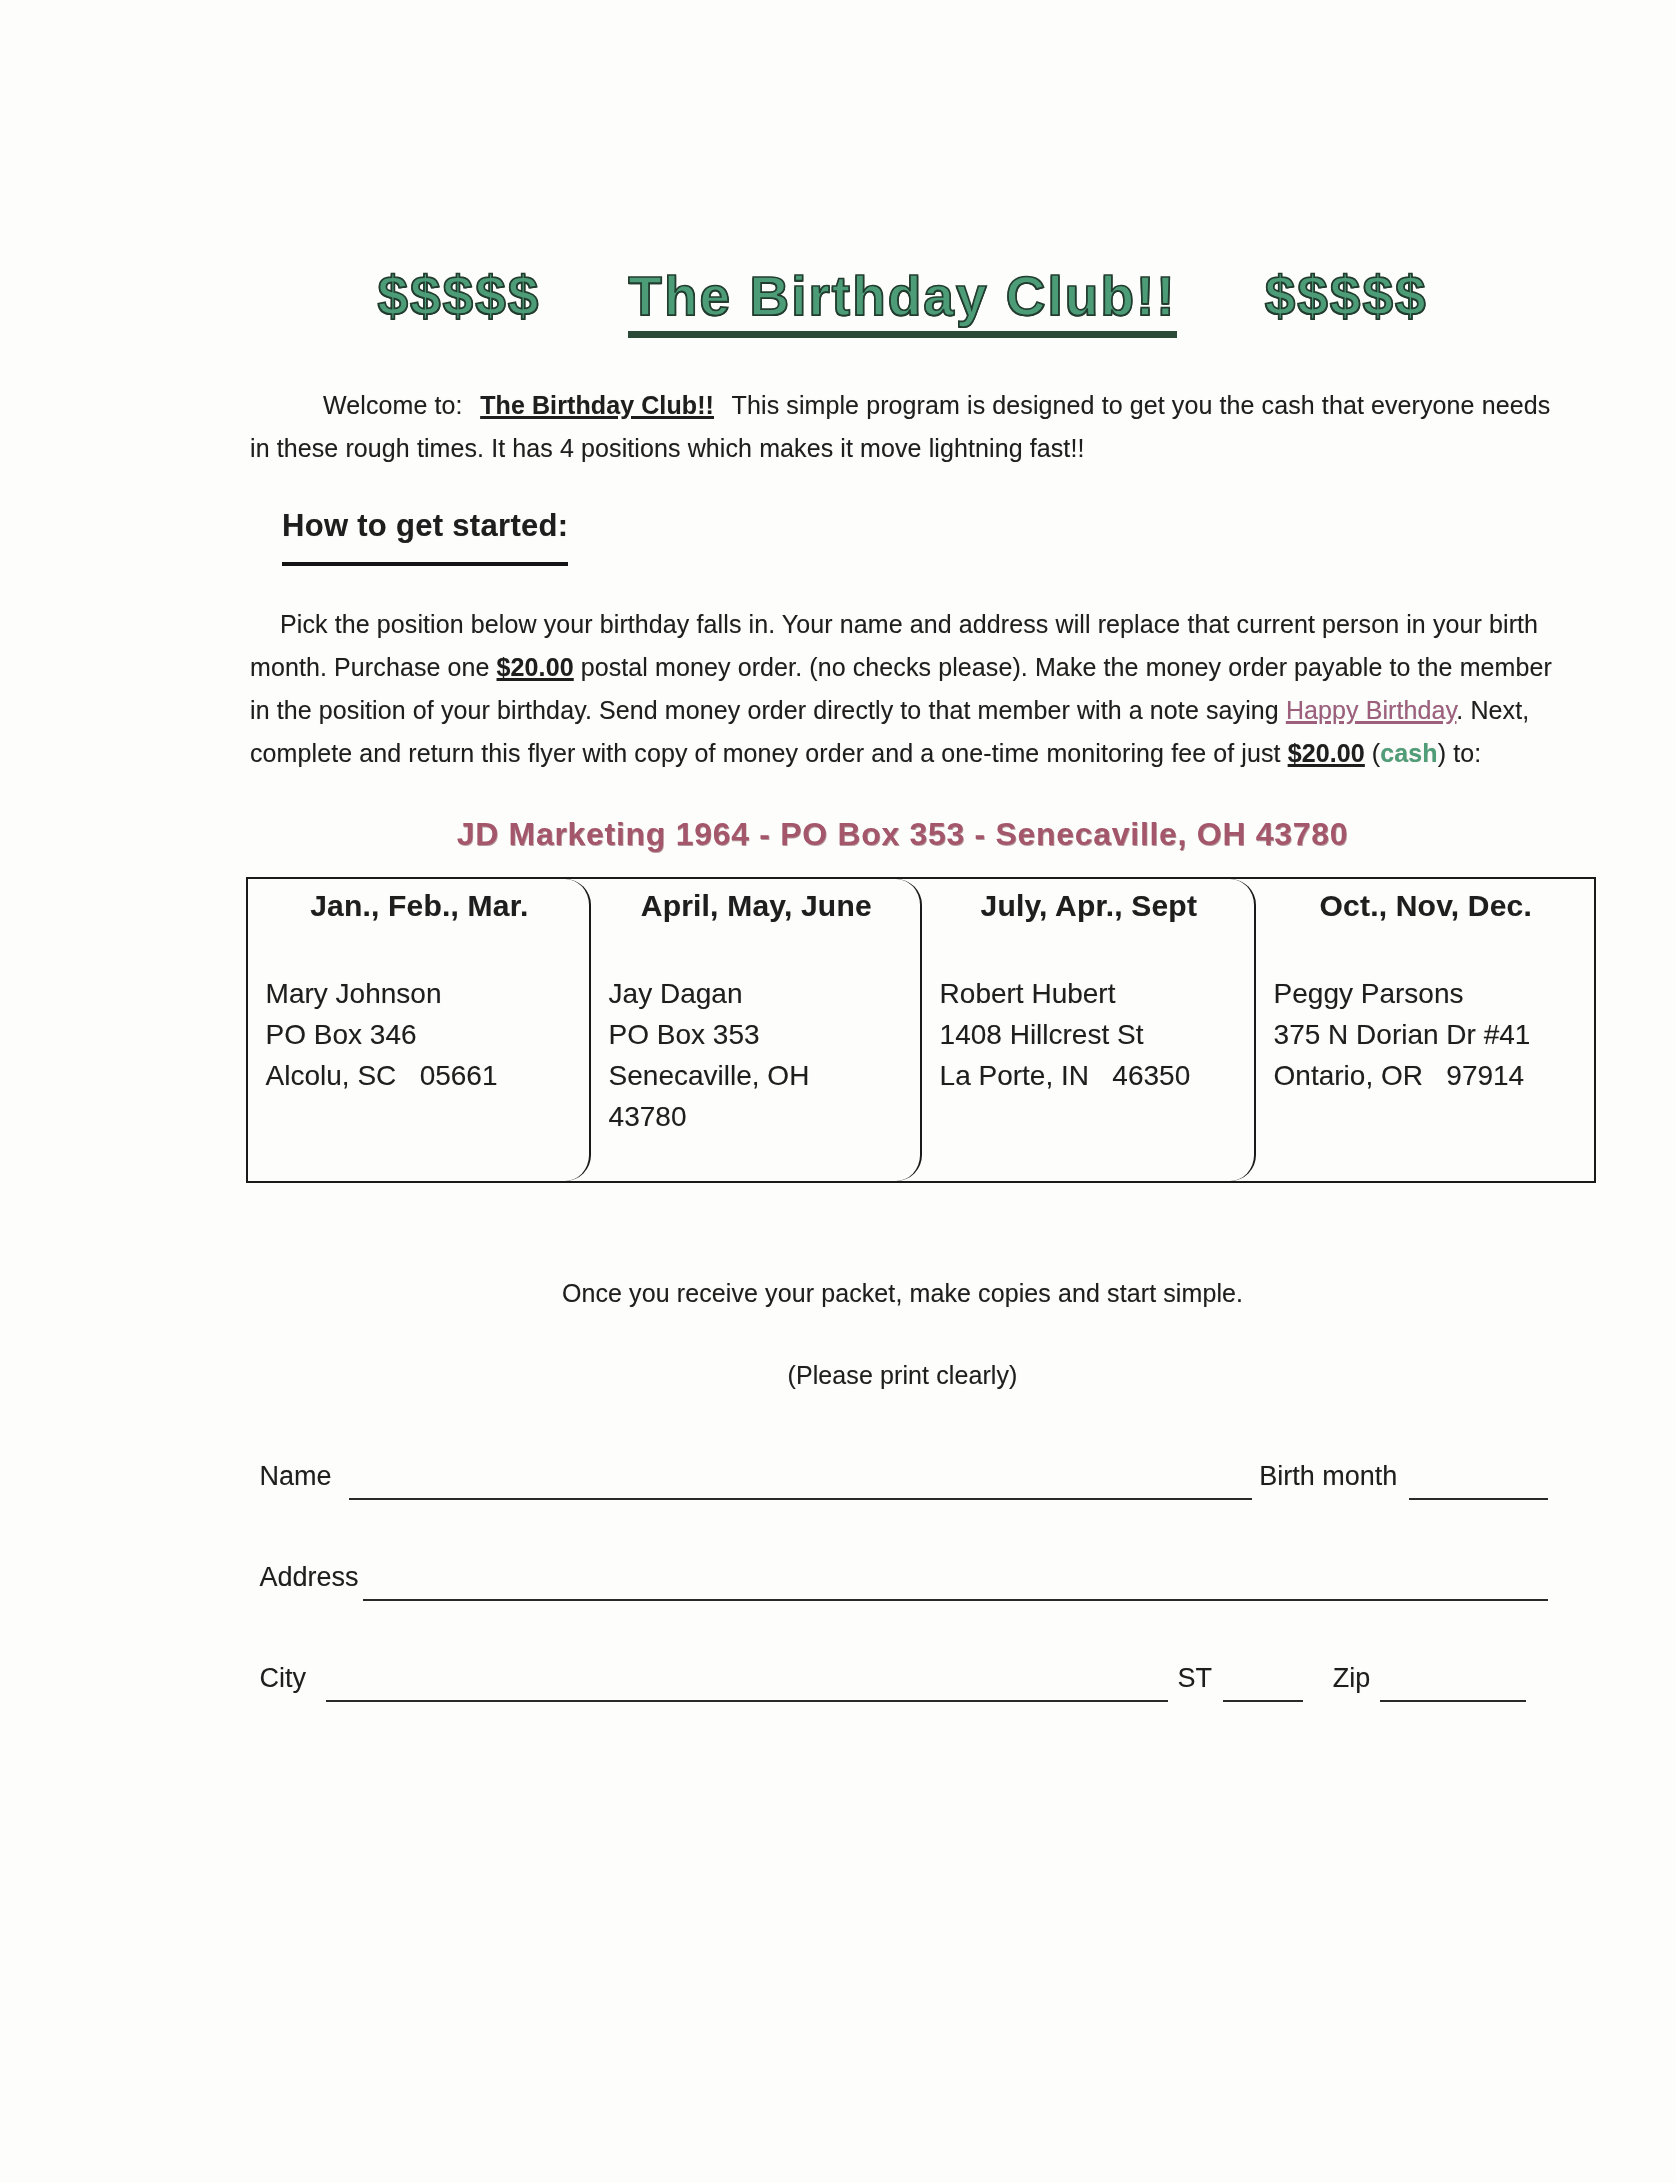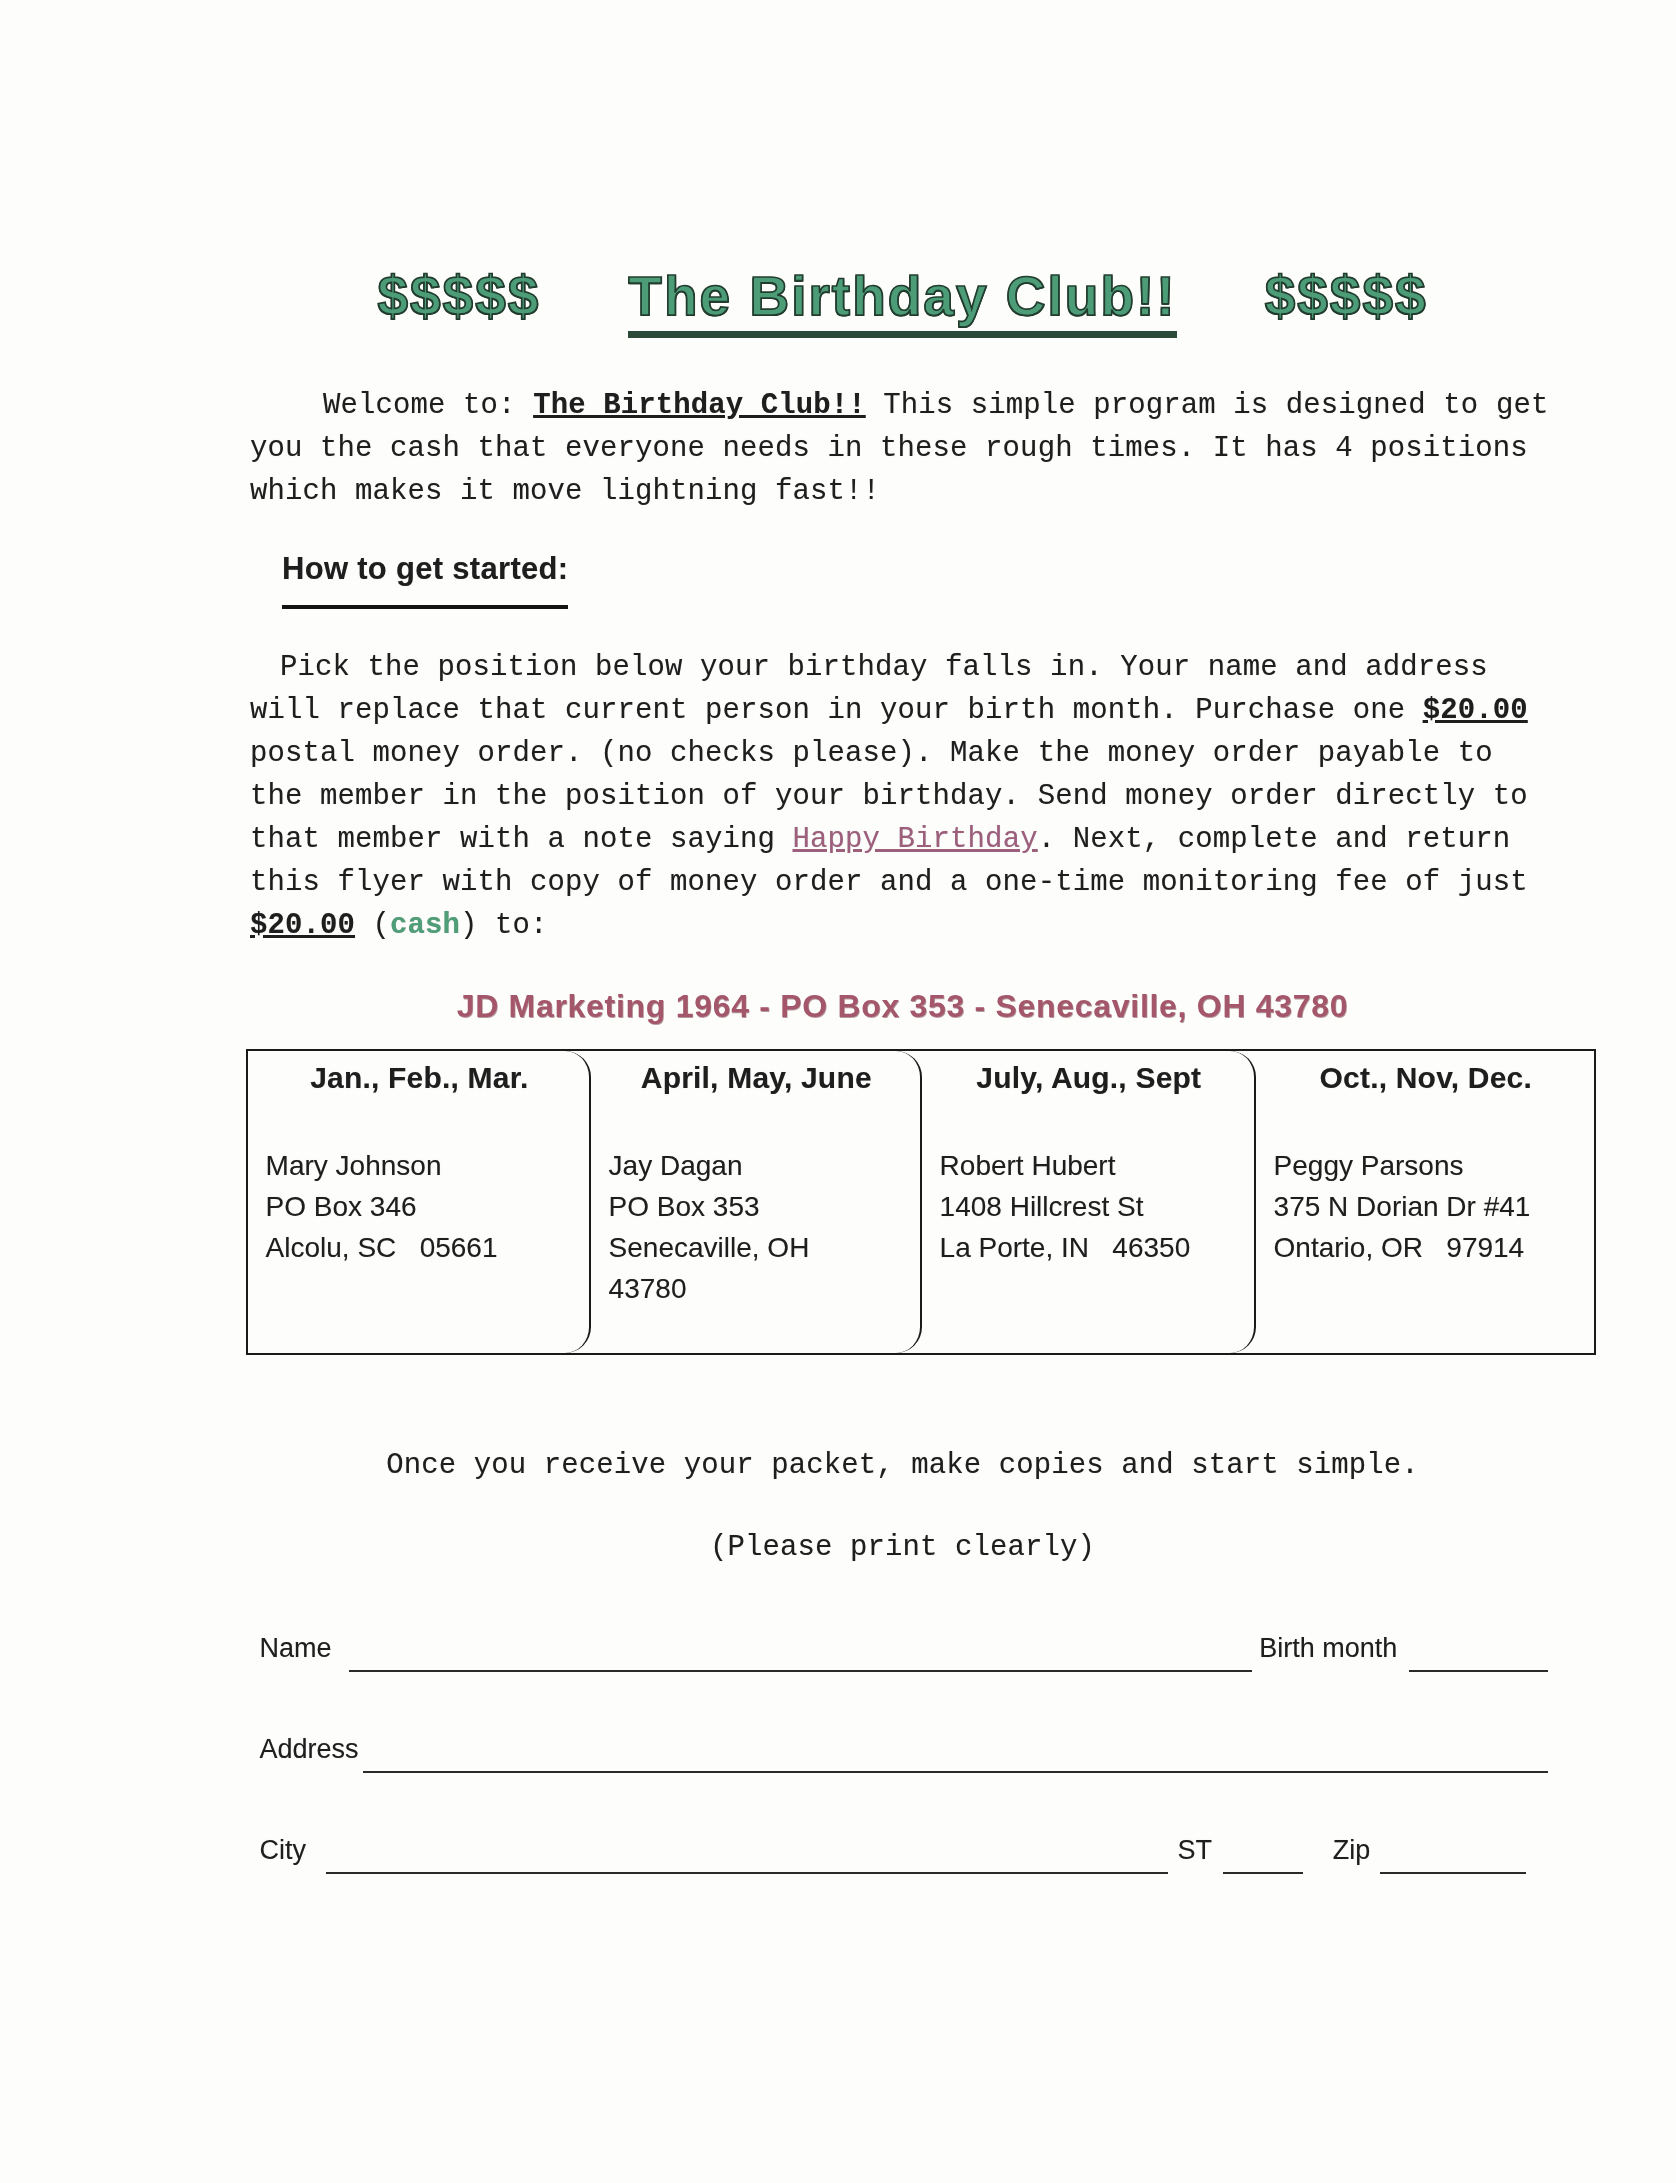--- a/index.html
+++ b/index.html
@@ -35,24 +35,23 @@
     -webkit-text-stroke: 1.7px #223c2e;
     text-shadow: 0.7px 0.7px 0 #1d352a, -0.7px 0.7px 0 #1d352a;
   }
   .main-title {
     border-bottom: 7.4px solid #2c4a38;
     padding-bottom: 2.7px;
   }
 
   
   .para {
-    font-size: 29px;
+    font-size: 25px;
     line-height: 43px;
     letter-spacing: 0.1px;
-    font-family: Liberation Mono, monospace;
   }
   .intro { text-indent: 73px; }
   .club-inline {
     font-weight: 700;
     text-decoration: underline;
     text-decoration-thickness: 3.4px;
     margin: 0 17.6px;
   }
   .how-heading {
     display: inline-block;
@@ -167,21 +166,21 @@
       <div class="pos-line"></div>
     </div>
     <div class="pos-col">
       <div class="pos-header">April, May, June</div>
       <div class="pos-line">Jay Dagan</div>
       <div class="pos-line">PO Box 353</div>
       <div class="pos-line">Senecaville, OH</div>
       <div class="pos-line">43780</div>
     </div>
     <div class="pos-col">
-      <div class="pos-header">July, Aug., Sept</div>
+      <div class="pos-header">July, Apr., Sept</div>
       <div class="pos-line">Robert Hubert</div>
       <div class="pos-line">1408 Hillcrest St</div>
       <div class="pos-line">La Porte, IN   46350</div>
       <div class="pos-line"></div>
     </div>
     <div class="pos-col">
       <div class="pos-header">Oct., Nov, Dec.</div>
       <div class="pos-line">Peggy Parsons</div>
       <div class="pos-line">375 N Dorian Dr #41</div>
       <div class="pos-line">Ontario, OR   97914</div>

